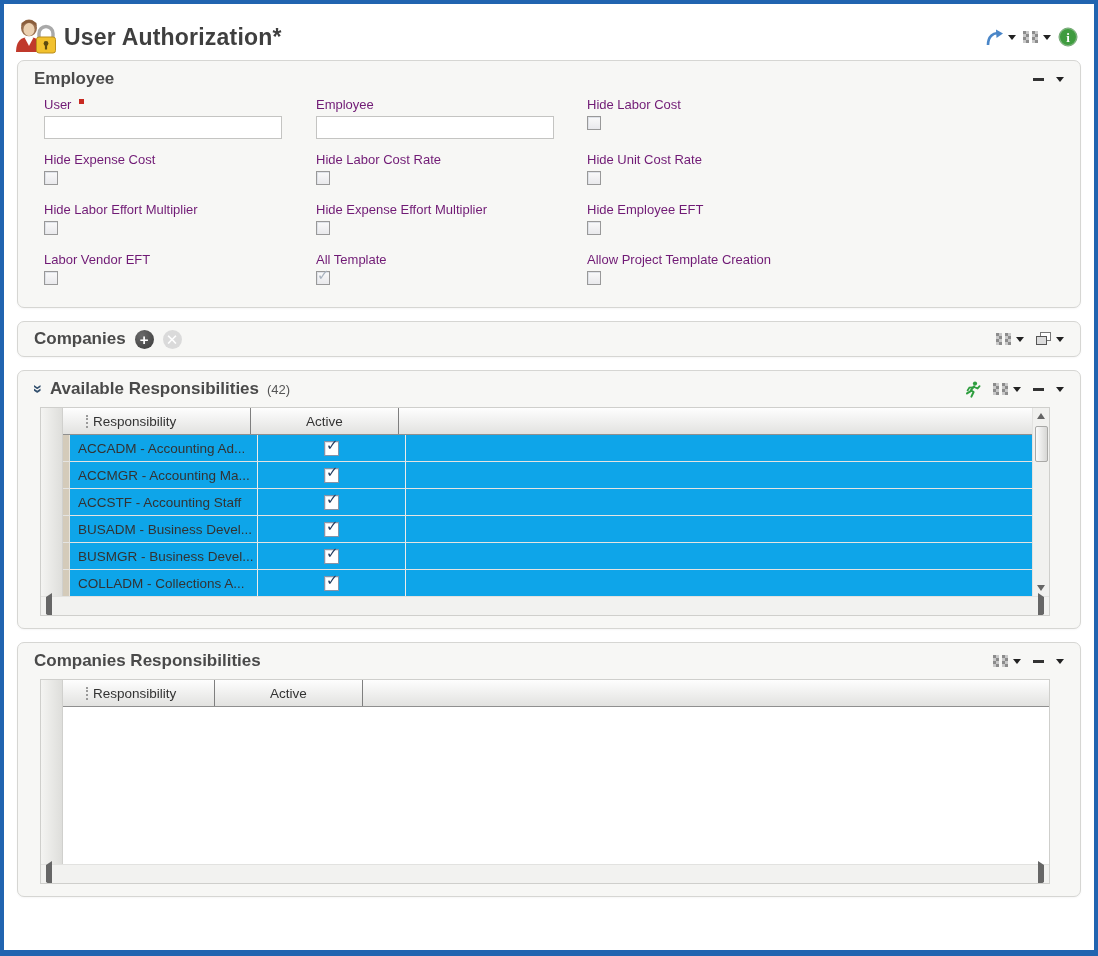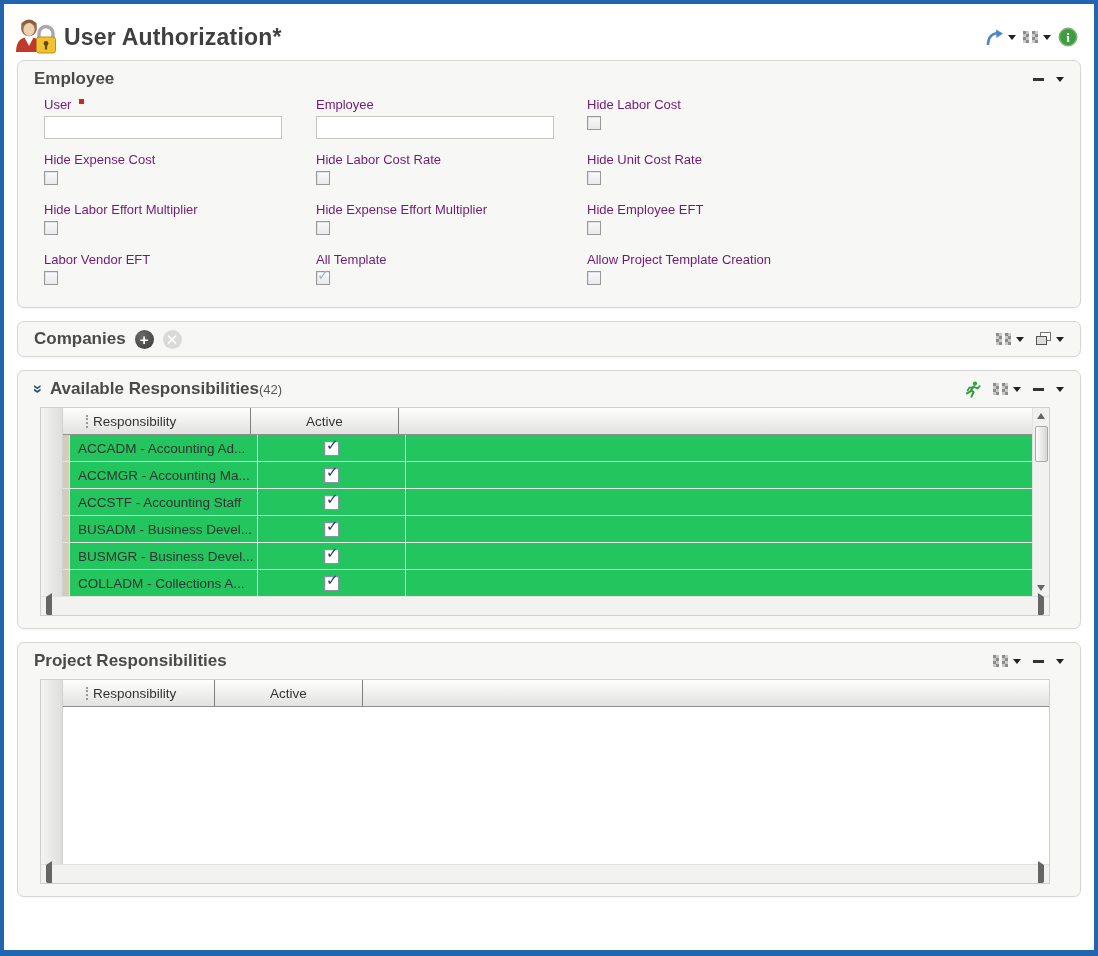--- a/index.html
+++ b/index.html
@@ -28,21 +28,21 @@
     border:1px solid #d6d6d3;
     border-radius:7px;
     background:#f7f7f5;
     box-shadow:0 1px 2px rgba(0,0,0,0.04);
   }
   .panel-head { display:flex; align-items:center; padding:8px 16px 4px 16px; }
   .panel-title { font-size:17px; font-weight:bold; color:#4a4a4a; }
   .head-right { margin-left:auto; display:flex; align-items:center; gap:12px; }
   .minus-bar { display:inline-block; width:11px; height:3px; background:#333; }
   .chevrons { display:inline-block; transform:rotate(90deg); font-size:16px; font-weight:bold; color:#33506e; margin-right:7px; line-height:1; }
-  .count { font-size:13px; font-weight:normal; color:#555; }
+  .count { font-size:13px; font-weight:normal; color:#555; margin-left:8px; }
 
   
   .form-grid {
     display:grid;
     grid-template-columns:272px 271px 1fr;
     row-gap:13px;
     padding:4px 16px 18px 26px;
   }
   .field-label { font-size:13px; color:#701a75; margin-bottom:4px; }
   .req-marker { display:inline-block; width:5px; height:5px; background:#c82a21; margin-left:8px; position:relative; top:-5px; }
@@ -61,21 +61,21 @@
   
   .grid-box { position:relative; margin:4px 30px 12px 22px; border:1px solid #cfcfcc; background:#fff; overflow:hidden; }
   .gutter { position:absolute; left:0; top:0; bottom:19px; width:22px; background:linear-gradient(to right,#f4f4f2,#dededb); border-right:1px solid #d0d0cd; }
   .thead { display:flex; margin-left:22px; height:27px; background:linear-gradient(#fefefe,#e2e2e0); border-bottom:1px solid #8f8f8f; align-items:stretch; }
   .th { display:flex; align-items:center; font-size:13.5px; color:#333; border-right:1px solid #7f7f7f; }
   .th.resp { padding-left:23px; }
   .th.active { justify-content:center; }
   .th.filler { flex:1; border-right:none; }
   .drag-dots { border-left:2px dotted #9a9a9a; height:13px; margin-right:5px; }
   .tbody { margin-left:22px; overflow:hidden; }
-  .trow { display:flex; height:27px; align-items:stretch; border-bottom:1px solid #e4e4e2; background:#22c55e; }
+  .trow { display:flex; height:27px; align-items:stretch; border-bottom:1px solid #e4e4e2; background:#0ea5e9; }
   .marker-cell { width:7px; background:#d4cbba; border-right:1px solid #e7e3da; }
   .cell { display:flex; align-items:center; font-size:13.5px; color:#333; border-right:1px solid #ececea; }
   .cell.resp { padding-left:8px; }
   .cell.active { justify-content:center; }
   .cell.filler { flex:1; border-right:none; }
   .table-cb { width:15px; height:15px; border:1px solid #8694a8; background:#fff; }
   .table-cb .check { top:-6px; left:1px; color:#223c60; }
 
   
   .avail .th.resp, .avail .cell.resp { width:188px; }
@@ -390,21 +390,21 @@
       </div>
       <div class="hscroll">
         <span><span class="tri-left"></span></span>
         <span><span class="tri-right"></span></span>
       </div>
     </div>
   </div>
 
   <div class="panel">
     <div class="panel-head">
-      <span class="panel-title">Project Responsibilities</span>
+      <span class="panel-title">Companies Responsibilities</span>
       <span class="head-right">
         <span class="icon-btn">
           <svg width="16" height="13" viewBox="0 0 16 13">
             <g>
               <rect x="0" y="0" width="3" height="3" fill="#8c8c8c"></rect>
                 <rect x="3" y="0" width="3" height="3" fill="#c9c9c9"></rect>
               <rect x="0" y="3" width="3" height="3" fill="#c9c9c9"></rect>
                 <rect x="3" y="3" width="3" height="3" fill="#8c8c8c"></rect>
               <rect x="0" y="6" width="3" height="3" fill="#8c8c8c"></rect>
                 <rect x="3" y="6" width="3" height="3" fill="#c9c9c9"></rect>

